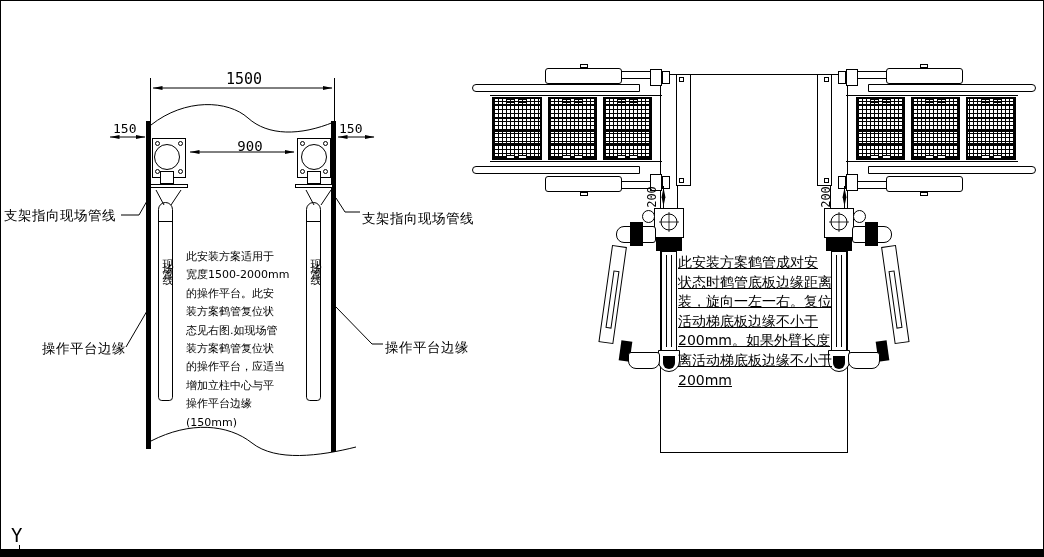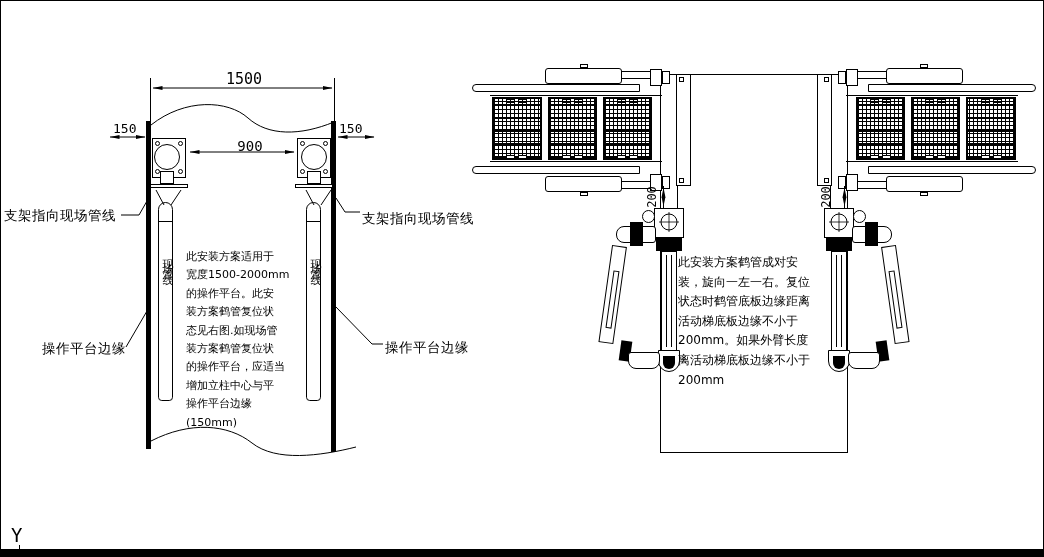--- a/index.html
+++ b/index.html
@@ -7,21 +7,21 @@
           font-family:"DejaVu Sans",sans-serif;color:#000;}
   .e{position:absolute;box-sizing:border-box;}
   .b{border:1px solid #000;background:#fff;}
   .bk{background:#000;}
   .hl{height:1px;background:#000;}
   .vl{width:1px;background:#000;}
   .thick{width:5px;background:#000;}
   .dim{font-family:"DejaVu Sans Mono","DejaVu Sans",monospace;font-size:13px;white-space:nowrap;}
   .cjk{font-size:13.5px;white-space:nowrap;letter-spacing:0.5px;}
   .note{font-size:11px;line-height:18.4px;white-space:nowrap;}
-  .note2{font-size:12px;line-height:19.6px;white-space:nowrap;}
+  .note2{font-size:14px;line-height:19.6px;white-space:nowrap;text-decoration:underline;}
   .vtext{writing-mode:vertical-rl;text-orientation:upright;font-size:11px;letter-spacing:5px;line-height:13px;}
   .grating{border:2px solid #000;
     background-image:
       repeating-linear-gradient(0deg,#000 0 2px,transparent 2px 13px),
       repeating-linear-gradient(90deg,#000 0 1px,transparent 1px 4px),
       repeating-linear-gradient(0deg,#000 0 1px,transparent 1px 4px);}
   .rot90{transform:rotate(-90deg);text-align:center;}
   .mirror{transform:scaleX(-1);}
   svg{position:absolute;left:0;top:0;}
   .frame{position:absolute;left:0;top:0;right:0;bottom:0;border:1px solid #000;border-bottom:none;}
@@ -207,22 +207,22 @@
     </div>
     <div class="e bk" style="left:150px;top:281px;width:11px;height:20px;transform:rotate(8deg)"></div>
     <div class="e b" style="left:158px;top:292px;width:32px;height:17px;border-radius:3px 3px 8px 8px"></div>
   </div>
 
   <div class="e dim rot90" style="left:637px;top:190px;width:30px;height:14px;font-size:12px">200</div>
   <div class="e dim rot90" style="left:811px;top:190px;width:30px;height:14px;font-size:12px">200</div>
 
   <div class="e note2" style="left:678px;top:253px;width:178px">
     <div>此安装方案鹤管成对安</div>
+    <div>状态时鹤管底板边缘距离</div>
     <div>装，旋向一左一右。复位</div>
-    <div>状态时鹤管底板边缘距离</div>
     <div>活动梯底板边缘不小于</div>
     <div>200mm。如果外臂长度</div>
     <div>离活动梯底板边缘不小于</div>
     <div>200mm</div>
   </div>
 
   <div class="e dim" style="left:11px;top:524px;font-size:19px">Y</div>
   <div class="e vl" style="left:19px;top:545px;height:7px"></div>
 
   <svg width="1044" height="557">

